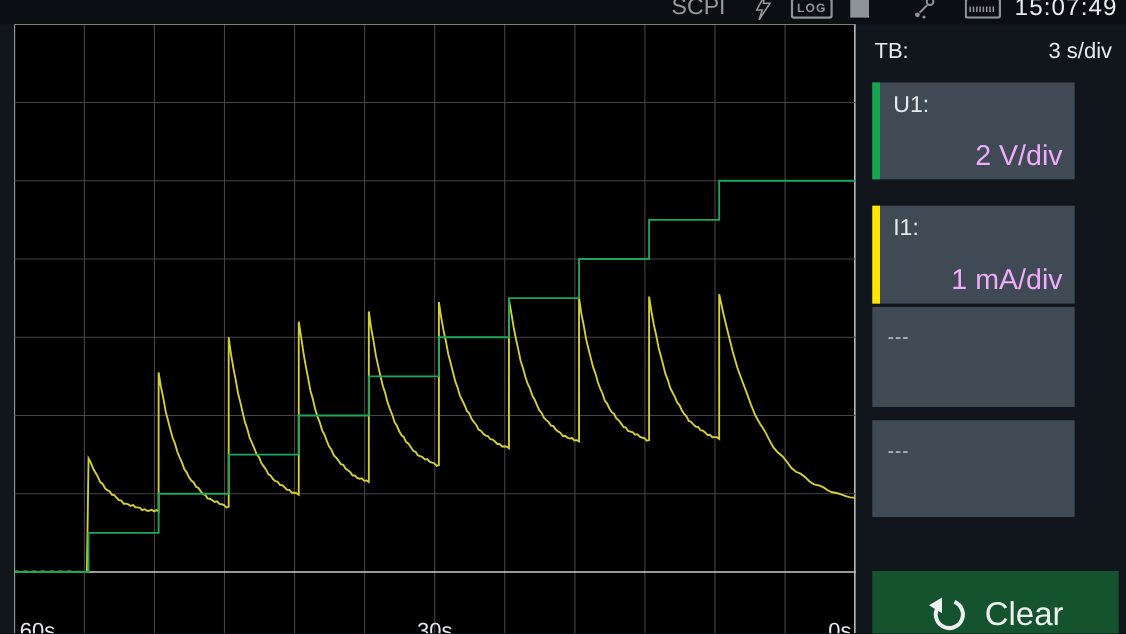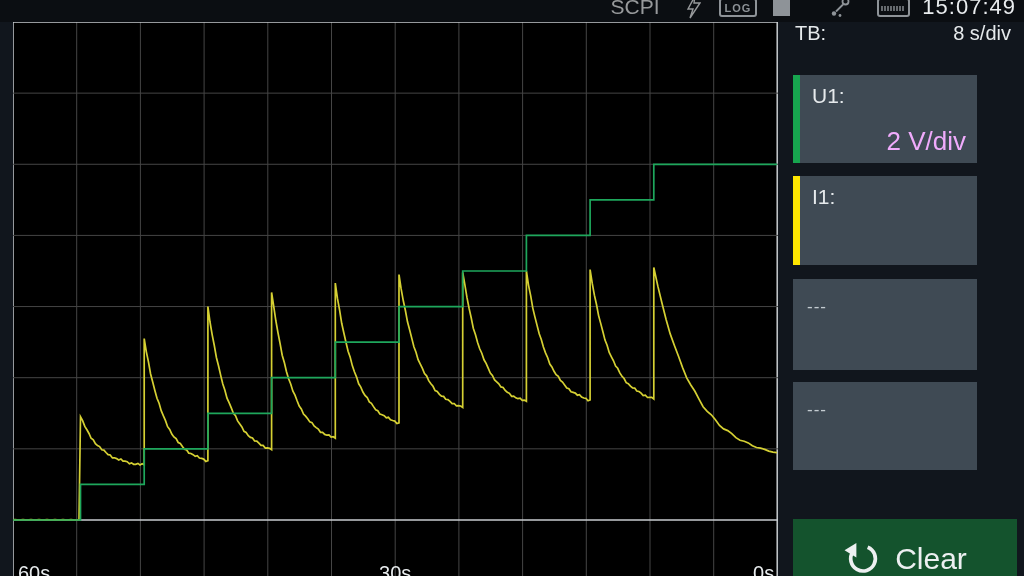--- a/index.html
+++ b/index.html
@@ -17,25 +17,25 @@
   .logbadge{border:2px solid #8e9398;border-radius:3px;color:#8e9398;font-size:11px;font-weight:bold;
     padding:2px 4px 1px 4px;margin-right:16px;letter-spacing:1px;}
   .sq{width:17px;height:17px;background:#8e9398;margin-right:40px;}
   .remote{margin-right:26px;}
   .kbd{margin-right:12px;}
   .time{font-size:22px;color:#e9ecee;letter-spacing:1px;}
   
   #plot{position:absolute;left:13px;top:22px;width:765px;height:554px;display:block;}
   
   .sidebar{position:absolute;left:785px;top:22px;width:239px;height:554px;}
-  .tb-row{position:absolute;top:0;left:10px;right:13px;display:flex;justify-content:space-between;
+  .tb-row{position:absolute;top:14px;left:10px;right:13px;display:flex;justify-content:space-between;
     font-size:20px;color:#e6eaec;}
   .panel{position:absolute;left:8px;width:184px;background:#3f4a54;}
   .p1{top:53px;height:88px;}
-  .p2{top:154px;height:89px;}
+  .p2{top:165px;height:89px;}
   .p3{top:257px;height:91px;}
   .p4{top:360px;height:88px;}
   .accent{position:absolute;left:0;top:0;width:7px;height:100%;}
   .pname{position:absolute;left:19px;top:9px;font-size:21px;color:#e6eaec;}
   .pvalue{position:absolute;right:11px;bottom:6px;font-size:26px;color:#f0abfc;}
   .dim .pname{left:14px;top:18px;font-size:17px;color:#c4ccd1;letter-spacing:1px;}
   .clear-btn{position:absolute;left:8px;top:473px;width:224px;height:79px;background:#14532d;border:none;
     display:flex;align-items:center;justify-content:center;gap:15px;color:#edf0f1;
     font-family:"Liberation Sans",sans-serif;font-size:30px;padding:0;margin-top:24px;}
 </style>
@@ -99,32 +99,33 @@
     <path d="M0 498.0 L2.0 497.5 L6.0 498.0 L10.0 497.5 L14.0 498.0 L18.0 497.5 L22.0 498.0 L26.0 497.5 L30.0 498.0 L34.0 497.6 L38.0 498.0 L42.0 497.6 L46.0 498.0 L50.0 497.6 L54.0 498.0 L58.0 497.7 L62.0 498.0 L66.0 497.7 L67.5 394.8 L69.6 398.6 L71.8 404.4 L73.9 407.8 L76.0 411.5 L78.1 416.3 L80.3 417.9 L82.4 421.7 L84.5 423.6 L86.6 424.6 L88.8 427.8 L90.9 428.1 L93.0 430.5 L95.1 432.6 L97.2 433.0 L99.4 435.9 L101.5 435.8 L103.6 436.6 L105.7 438.0 L107.9 437.0 L110.0 439.1 L112.1 439.2 L114.2 439.7 L116.4 441.8 L118.5 440.9 L120.6 442.3 L122.7 442.3 L124.9 441.4 L127.0 442.9 L129.1 441.8 L131.2 442.9 L131.2 316.6 L133.3 329.6 L135.5 340.1 L137.6 352.0 L139.7 360.0 L141.8 368.2 L144.0 376.2 L146.1 381.3 L148.2 388.7 L150.3 393.7 L152.5 398.6 L154.6 404.7 L156.7 407.4 L158.8 412.0 L160.9 414.9 L163.1 416.6 L165.2 420.5 L167.3 421.5 L169.4 424.5 L171.6 427.2 L173.7 428.0 L175.8 431.2 L177.9 431.5 L180.1 432.7 L182.2 434.4 L184.3 433.7 L186.4 436.0 L188.6 436.4 L190.7 437.1 L192.8 439.4 L194.9 438.7 L194.9 284.6 L197.0 300.0 L199.2 312.8 L201.3 323.5 L203.4 335.5 L205.5 343.8 L207.7 353.4 L209.8 362.0 L211.9 368.2 L214.0 376.2 L216.2 380.9 L218.3 385.9 L220.4 391.2 L222.5 393.7 L224.6 398.9 L226.8 402.0 L228.9 405.0 L231.0 409.3 L233.1 410.5 L235.3 413.7 L237.4 415.4 L239.5 416.0 L241.6 418.9 L243.8 419.1 L245.9 421.2 L248.0 423.3 L250.1 423.4 L252.3 426.0 L254.4 425.8 L256.5 426.3 L258.6 427.7 L258.6 270.4 L260.7 284.1 L262.9 299.0 L265.0 310.9 L267.1 321.7 L269.2 333.2 L271.4 340.8 L273.5 349.8 L275.6 356.7 L277.7 362.0 L279.9 369.2 L282.0 373.2 L284.1 378.8 L286.2 384.0 L288.3 386.9 L290.5 392.0 L292.6 394.1 L294.7 396.7 L296.8 399.9 L299.0 400.6 L301.1 404.0 L303.2 405.6 L305.3 407.1 L307.5 410.3 L309.6 410.3 L311.7 412.4 L313.8 413.2 L316.0 412.9 L318.1 415.1 L320.2 414.7 L322.3 416.2 L322.3 261.1 L324.4 276.2 L326.6 288.1 L328.7 301.3 L330.8 310.8 L332.9 320.0 L335.1 329.2 L337.2 335.3 L339.3 343.6 L341.4 349.7 L343.6 355.1 L345.7 361.8 L347.8 365.1 L349.9 370.0 L352.0 373.5 L354.2 375.5 L356.3 379.9 L358.4 381.4 L360.5 384.6 L362.7 387.8 L364.8 388.7 L366.9 392.1 L369.0 392.7 L371.2 393.7 L373.3 395.8 L375.4 395.3 L377.5 397.7 L379.7 398.5 L381.8 399.1 L383.9 401.6 L386.0 400.9 L386.0 252.6 L388.1 266.7 L390.3 278.8 L392.4 288.5 L394.5 299.8 L396.6 307.7 L398.8 316.4 L400.9 324.7 L403.0 330.2 L405.1 337.7 L407.3 342.1 L409.4 346.4 L411.5 351.6 L413.6 353.8 L415.7 358.7 L417.9 361.8 L420.0 364.3 L422.1 368.6 L424.2 369.5 L426.4 372.3 L428.5 374.1 L430.6 374.4 L432.7 377.3 L434.9 377.6 L437.0 379.4 L439.1 381.6 L441.2 381.5 L443.4 383.9 L445.5 383.7 L447.6 384.0 L449.7 385.4 L449.7 250.4 L451.8 262.4 L454.0 275.7 L456.1 286.4 L458.2 295.8 L460.3 306.2 L462.5 312.7 L464.6 320.5 L466.7 326.8 L468.8 331.2 L471.0 337.8 L473.1 341.4 L475.2 346.2 L477.3 351.1 L479.4 353.4 L481.6 358.0 L483.7 359.9 L485.8 361.8 L487.9 364.9 L490.1 365.4 L492.2 368.5 L494.3 370.2 L496.4 371.3 L498.6 374.3 L500.7 374.1 L502.8 375.8 L504.9 376.7 L507.1 376.2 L509.2 378.4 L511.3 378.1 L513.4 379.3 L513.4 249.0 L515.5 263.1 L517.7 273.9 L519.8 286.1 L521.9 294.9 L524.0 303.1 L526.2 311.8 L528.3 317.4 L530.4 325.0 L532.5 330.9 L534.7 335.7 L536.8 342.1 L538.9 344.9 L541.0 349.3 L543.1 352.7 L545.3 354.3 L547.4 358.5 L549.5 360.1 L551.6 362.9 L553.8 366.1 L555.9 366.7 L558.0 369.8 L560.1 370.4 L562.3 371.1 L564.4 373.2 L566.5 372.7 L568.6 375.0 L570.8 376.0 L572.9 376.3 L575.0 378.7 L577.1 378.0 L577.1 247.6 L579.2 261.2 L581.4 273.2 L583.5 282.5 L585.6 293.6 L587.7 301.4 L589.9 309.8 L592.0 318.1 L594.1 323.3 L596.2 330.5 L598.4 334.8 L600.5 338.8 L602.6 344.0 L604.7 346.3 L606.8 350.9 L609.0 354.2 L611.1 356.5 L613.2 360.7 L615.3 361.6 L617.5 364.1 L619.6 366.0 L621.7 366.1 L623.8 369.1 L626.0 369.5 L628.1 371.2 L630.2 373.5 L632.3 373.2 L634.5 375.5 L636.6 375.4 L638.7 375.4 L640.8 377.0 L640.8 245.5 L644.9 264.4 L649.0 281.2 L653.1 297.5 L657.2 311.9 L661.4 323.5 L665.5 334.3 L669.6 345.6 L673.7 355.8 L677.8 363.0 L681.9 369.3 L686.0 377.2 L690.1 384.7 L694.2 389.4 L698.3 392.8 L702.4 397.8 L706.5 403.5 L710.6 406.9 L714.7 408.6 L718.8 411.6 L722.9 415.7 L727.0 418.3 L731.2 419.2 L735.3 420.9 L739.4 423.7 L743.5 425.5 L747.6 426.2 L751.7 427.4 L755.8 429.1 L759.9 430.1 L764.0 430.6 " fill="none" stroke="#d5d033" stroke-width="1.7"></path>
     <path d="M0.0 498.0 L67.5 498.0 L67.5 462.4 L131.2 462.4 L131.2 426.9 L194.9 426.9 L194.9 391.3 L258.6 391.3 L258.6 355.7 L322.3 355.7 L322.3 320.1 L386.0 320.1 L386.0 284.6 L449.7 284.6 L449.7 249.0 L513.4 249.0 L513.4 213.4 L577.1 213.4 L577.1 177.9 L640.8 177.9 L640.8 142.3 L764.2 142.3 " fill="none" stroke="#1ea75c" stroke-width="1.7"></path>
     <text x="5" y="558" fill="#e8ecee" text-anchor="start" font-size="20" font-family="Liberation Sans, sans-serif">60s</text>
     <text x="382.2" y="558" fill="#e8ecee" text-anchor="middle" font-size="20" font-family="Liberation Sans, sans-serif">30s</text>
     <text x="761.2" y="558" fill="#e8ecee" text-anchor="end" font-size="20" font-family="Liberation Sans, sans-serif">0s</text>
   </svg>
 
 <aside class="sidebar">
   <div class="tb-row">
     <span>TB:</span>
-    <span>8 s/div</span>
+    <span>3 s/div</span>
   </div>
 
   <div class="panel p1">
     <span class="accent" style="background: rgb(23, 165, 79);"></span>
     <span class="pname">U1:</span>
     <span class="pvalue">2 V/div</span>
   </div>
 
   <div class="panel p2">
     <span class="accent" style="background: rgb(255, 230, 0);"></span>
     <span class="pname">I1:</span>
+    <span class="pvalue">1 mA/div</span>
   </div>
 
   <div class="panel p3 dim">
     <span class="pname">---</span>
   </div>
 
   <div class="panel p4 dim">
     <span class="pname">---</span>
   </div>
 

